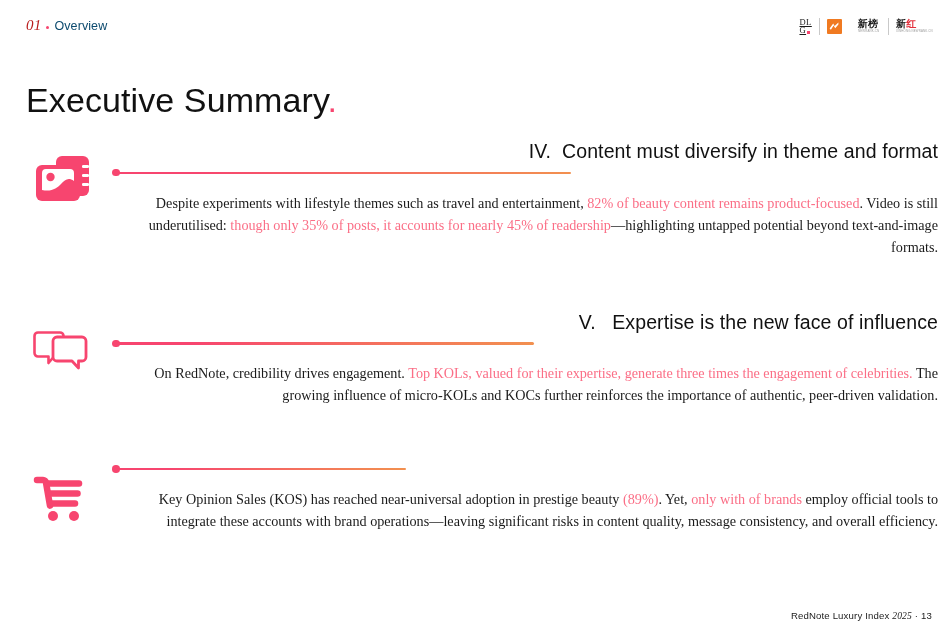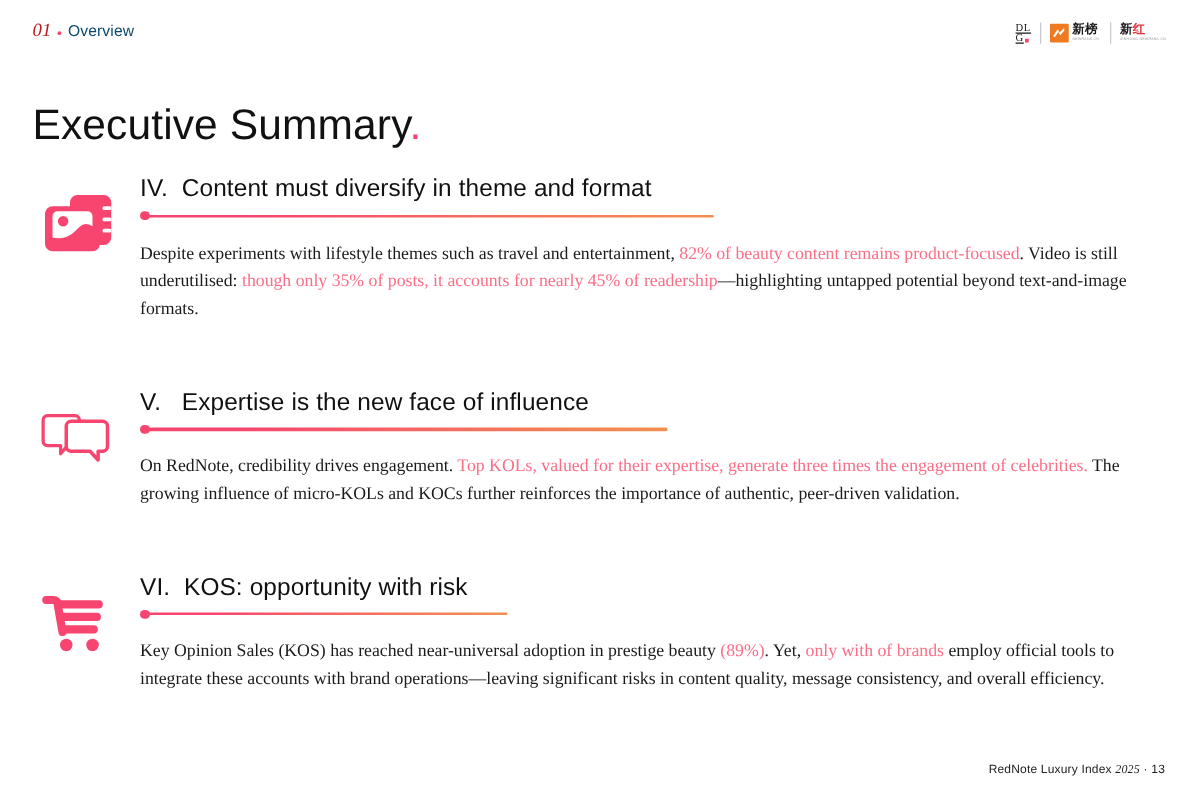--- a/index.html
+++ b/index.html
@@ -82,21 +82,21 @@
     margin-bottom: 1px;
   }
   .logo-divider {
     width: 1px;
     height: 17px;
     background: #c9c9c9;
   }
   .xb-group {
     display: flex;
     align-items: center;
-    gap: 3px;
+    gap: 16px;
   }
   .xb-square {
     width: 15px;
     height: 15px;
     background: #F07A21;
     position: relative;
     border-radius: 1px;
     overflow: hidden;
   }
   .xb-square svg { display: block; }
@@ -150,21 +150,22 @@
   }
   .section-icon {
     width: 112px;
     min-width: 112px;
     padding-left: 32px;
     box-sizing: border-box;
     padding-top: 12px;
   }
   .section-body {
     flex: 1;
-    padding-right: 38px;
+    padding-right: 14px;
+    text-align: right;
   }
   .section-heading {
     font-size: 19.5px;
     font-weight: 400;
     color: #111;
     letter-spacing: .1px;
     white-space: nowrap;
     line-height: 1.15;
   }
   .rule-wrap {
@@ -323,24 +324,20 @@
       <svg width="62" height="56" viewBox="0 0 62 56">
         <path d="M5 9 h6 a3 3 0 0 1 3 2.6 l4 23" fill="none" stroke="#F7456F" stroke-width="6.5" stroke-linecap="round" stroke-linejoin="round"></path>
         <path d="M16 12.5 h31" fill="none" stroke="#F7456F" stroke-width="6.5" stroke-linecap="round"></path>
         <path d="M17.5 22.5 h28" fill="none" stroke="#F7456F" stroke-width="6.5" stroke-linecap="round"></path>
         <path d="M19 32.5 h24" fill="none" stroke="#F7456F" stroke-width="6.5" stroke-linecap="round"></path>
         <circle cx="21" cy="45" r="5" fill="#F7456F"></circle>
         <circle cx="42" cy="45" r="5" fill="#F7456F"></circle>
       </svg>
     </div>
     <div class="section-body">
-      <div class="section-heading">
-        <span>VI.</span>&nbsp;
-        <span>KOS: opportunity with risk</span>
-      </div>
       <div class="rule-wrap">
         <div class="rule-line rule-3"></div>
         <div class="rule-dot"></div>
       </div>
       <p class="section-text"><span>Key Opinion Sales (KOS) has reached near-universal adoption in prestige beauty </span><span class="hl">(89%)</span><span>. Yet, </span><span class="hl">only with of brands</span><span> employ official tools to integrate these accounts with brand operations—leaving significant risks in content quality, message consistency, and overall efficiency.</span></p>
     </div>
   </div>
 
 </div>
 

